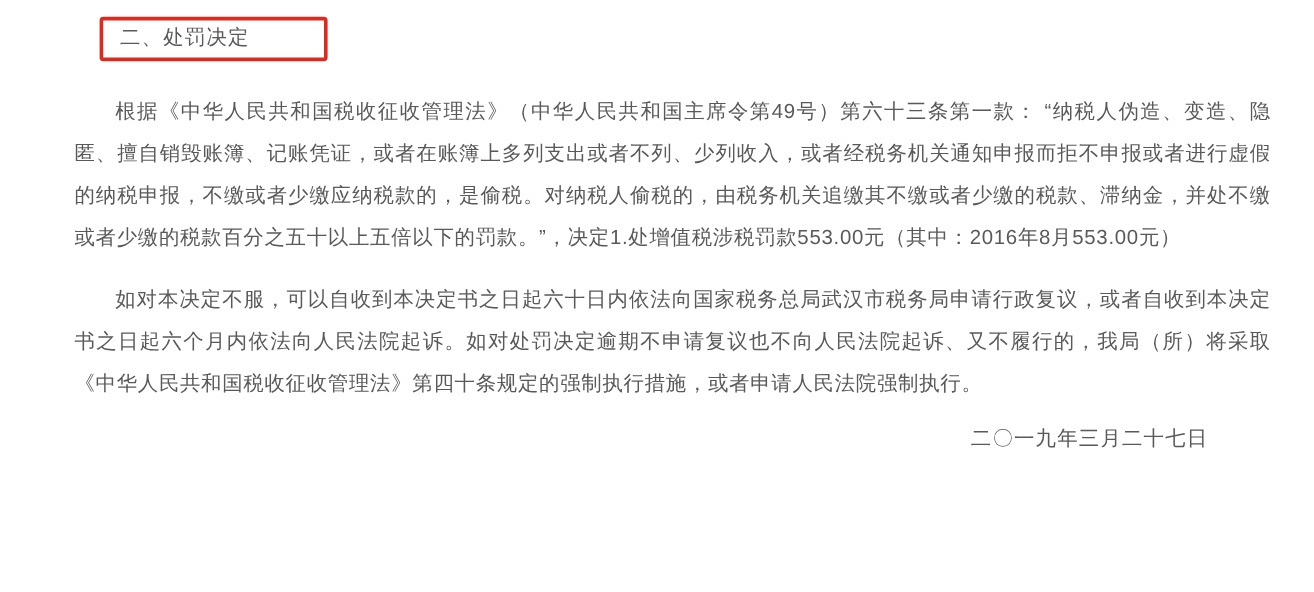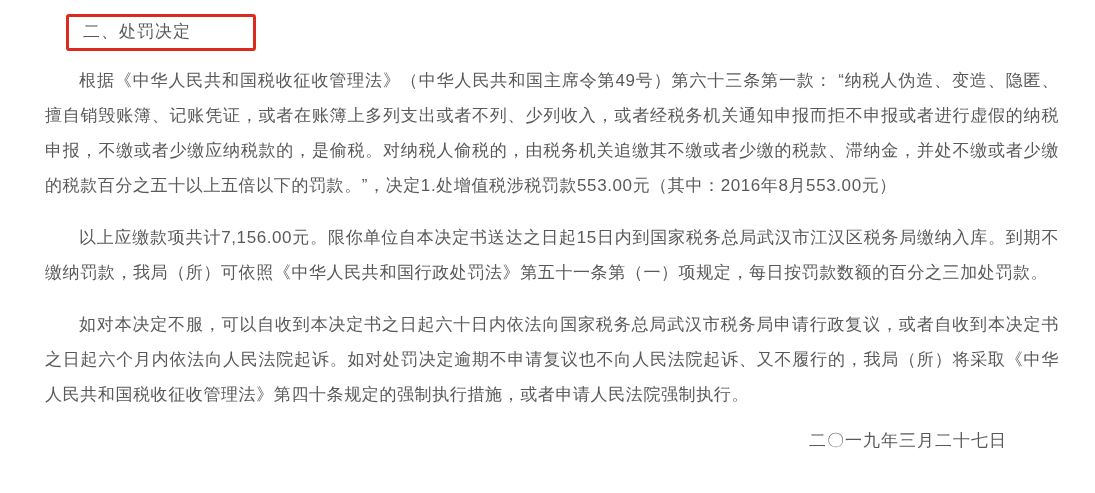--- a/index.html
+++ b/index.html
@@ -6,36 +6,36 @@
   html, body { margin: 0; padding: 0; }
   body {
     width: 1095px;
     height: 493px;
     background: #ffffff;
     font-family: "Liberation Sans", "DejaVu Sans", sans-serif;
     color: #595959;
     overflow: hidden;
   }
   .doc {
-    padding: 14px 36px 0 45px;
+    padding: 14px 36px 0 62px;
     height: 100%;
   }
   .title-box {
     display: inline-block;
     margin-left: 21px;
     border: 3px solid #dc2a1e;
     border-radius: 3px;
     padding: 3px 62px 5px 14px;
     font-size: 17px;
     letter-spacing: 1px;
     color: #595959;
     background: #ffffff;
   }
   .body-text {
-    margin-top: 12px;
+    margin-top: 24px;
   }
   .body-text p {
     margin: 0 0 17px 0;
     font-size: 17px;
     line-height: 35px;
     text-align: justify;
     text-justify: inter-ideograph;
     text-indent: 2em;
     letter-spacing: 0.6px;
     color: #595959;
@@ -53,19 +53,18 @@
 <body>
 
 <div class="doc">
 
   <div class="title-box">
     <span>二、处罚决定</span>
   </div>
 
   <div class="body-text">
     <p>根据《中华人民共和国税收征收管理法》（中华人民共和国主席令第49号）第六十三条第一款： “纳税人伪造、变造、隐匿、擅自销毁账簿、记账凭证，或者在账簿上多列支出或者不列、少列收入，或者经税务机关通知申报而拒不申报或者进行虚假的纳税申报，不缴或者少缴应纳税款的，是偷税。对纳税人偷税的，由税务机关追缴其不缴或者少缴的税款、滞纳金，并处不缴或者少缴的税款百分之五十以上五倍以下的罚款。”，决定1.处增值税涉税罚款553.00元（其中：2016年8月553.00元）</p>
-    <p>以上应缴款项共计7,156.00元。限你单位自本决定书送达之日起15日内到国家税务总局武汉市江汉区税务局缴纳入库。到期不缴纳罚款，我局（所）可依照《中华人民共和国行政处罚法》第五十一条第（一）项规定，每日按罚款数额的百分之三加处罚款。</p>
     <p>如对本决定不服，可以自收到本决定书之日起六十日内依法向国家税务总局武汉市税务局申请行政复议，或者自收到本决定书之日起六个月内依法向人民法院起诉。如对处罚决定逾期不申请复议也不向人民法院起诉、又不履行的，我局（所）将采取《中华人民共和国税收征收管理法》第四十条规定的强制执行措施，或者申请人民法院强制执行。</p>
   </div>
 
   <div class="date-line">二〇一九年三月二十七日</div>
 
 </div>
 
 </body></html>

